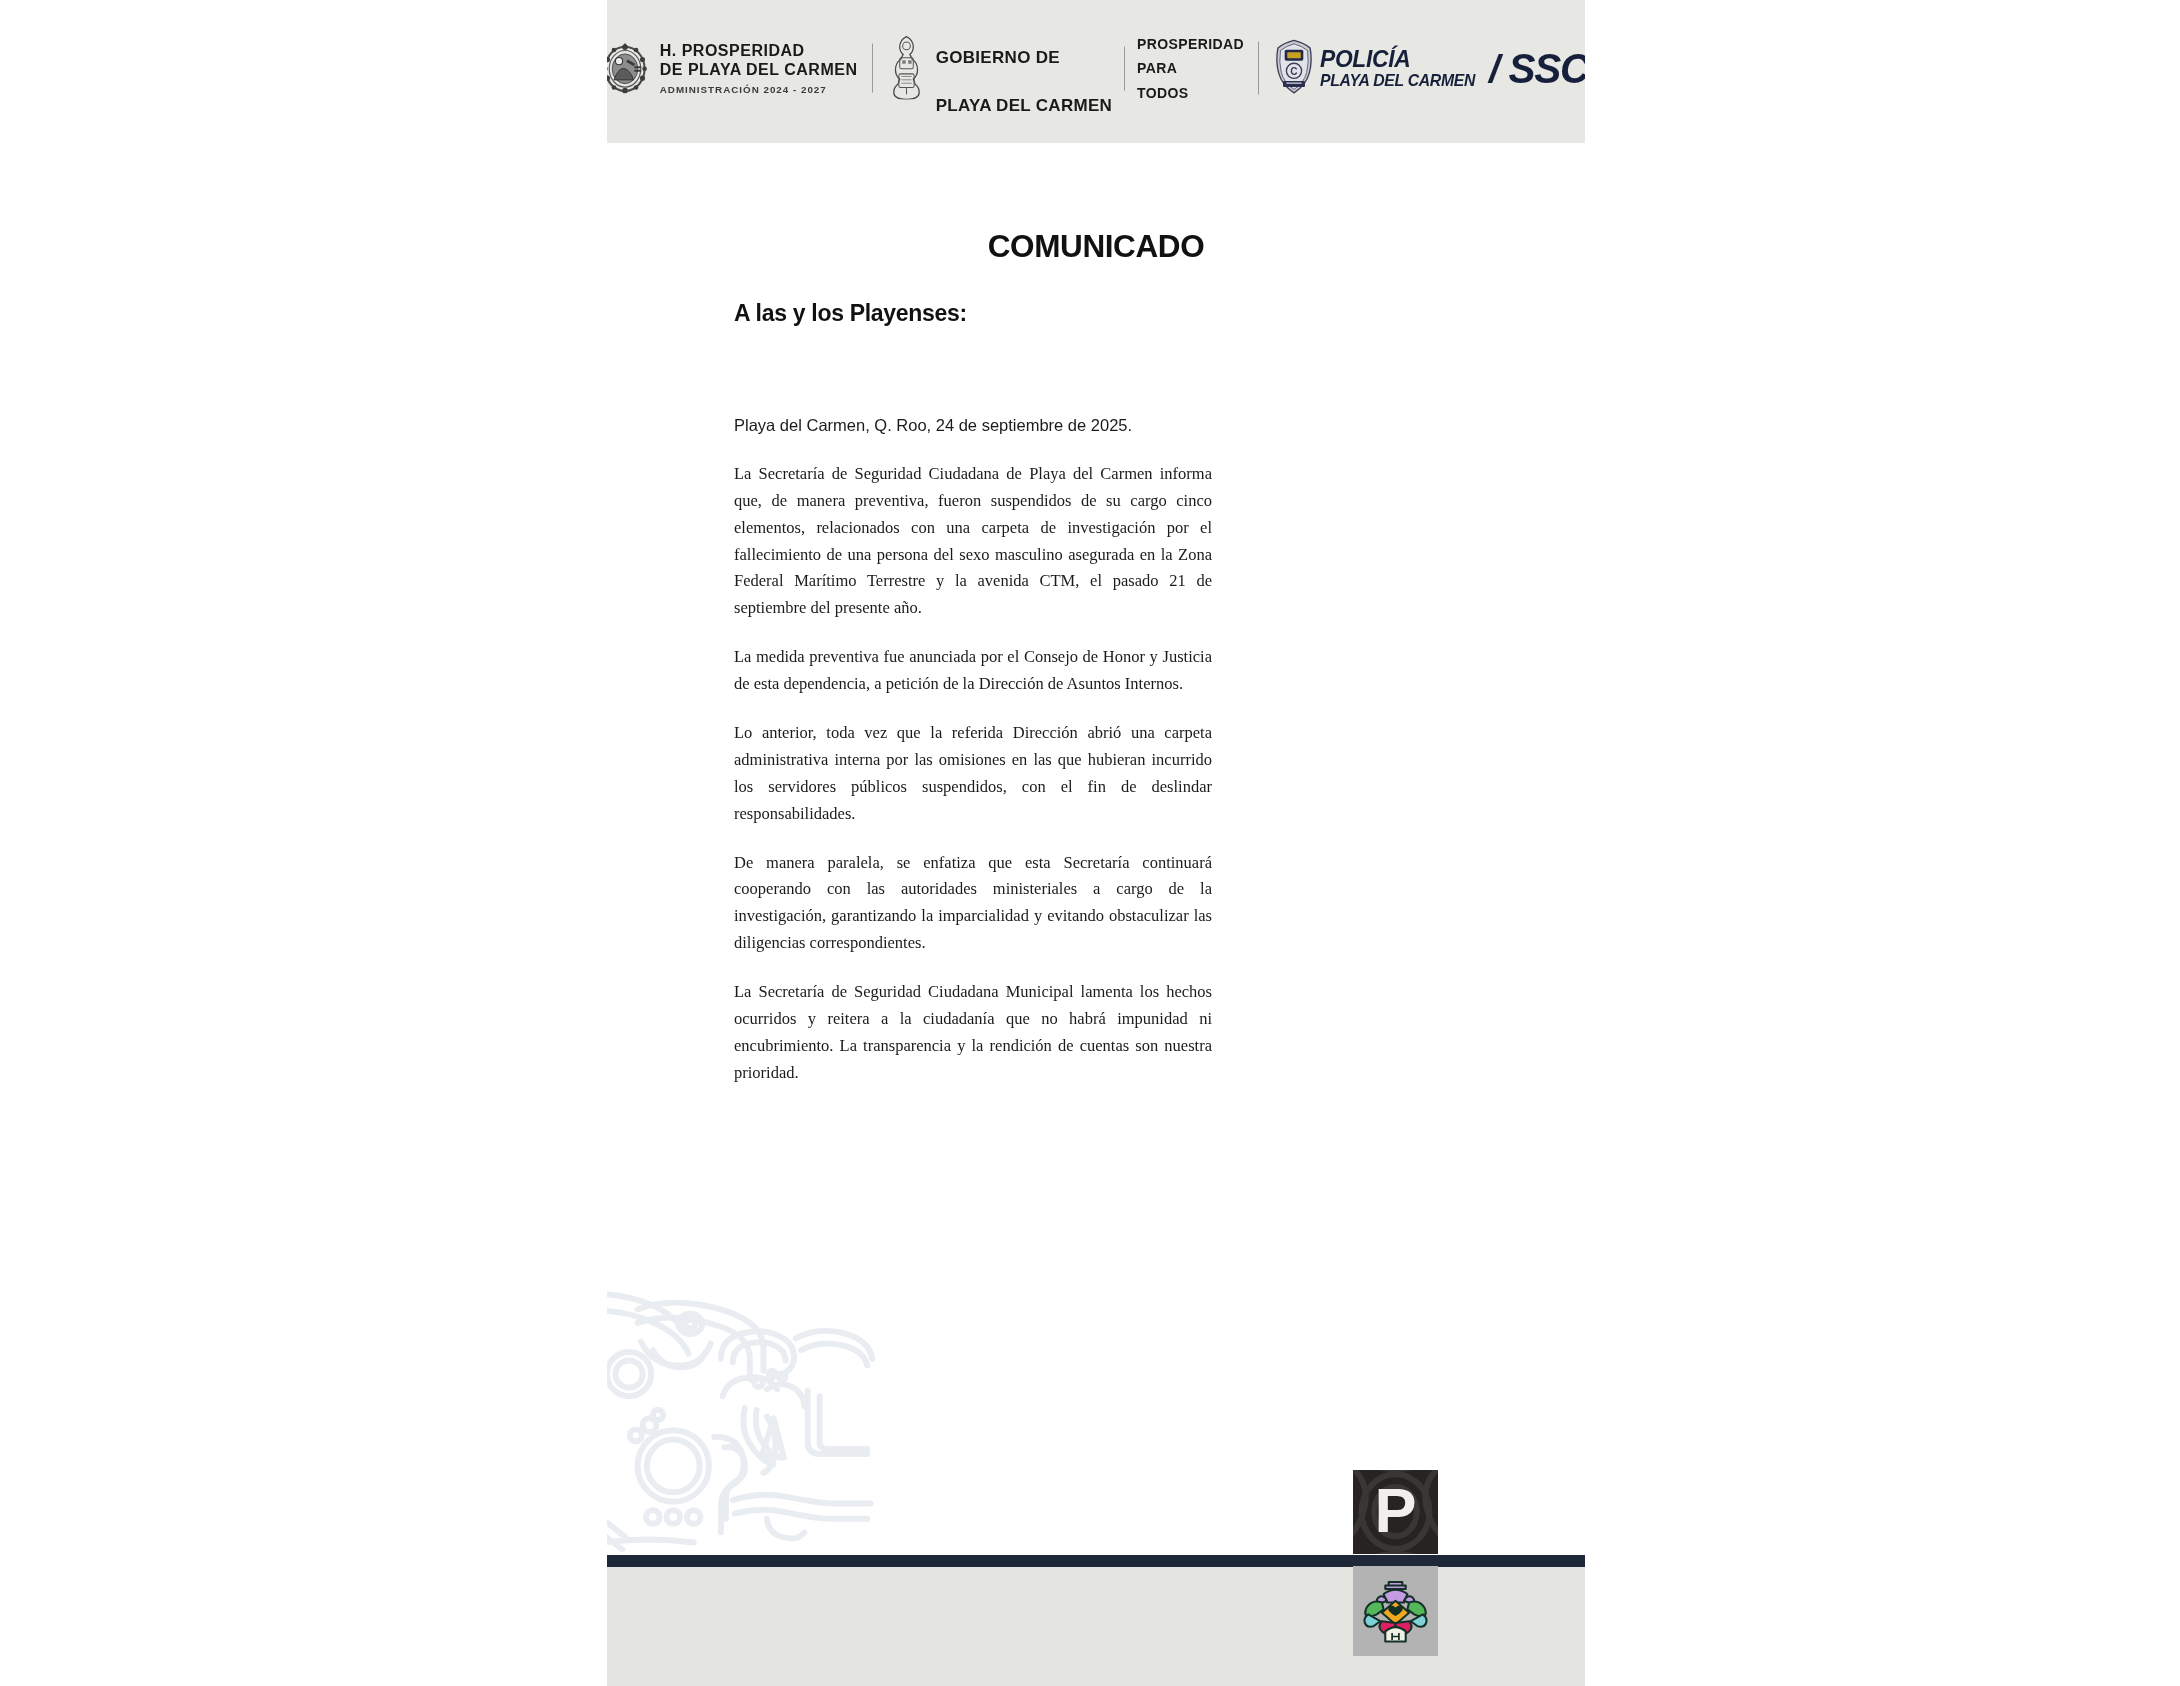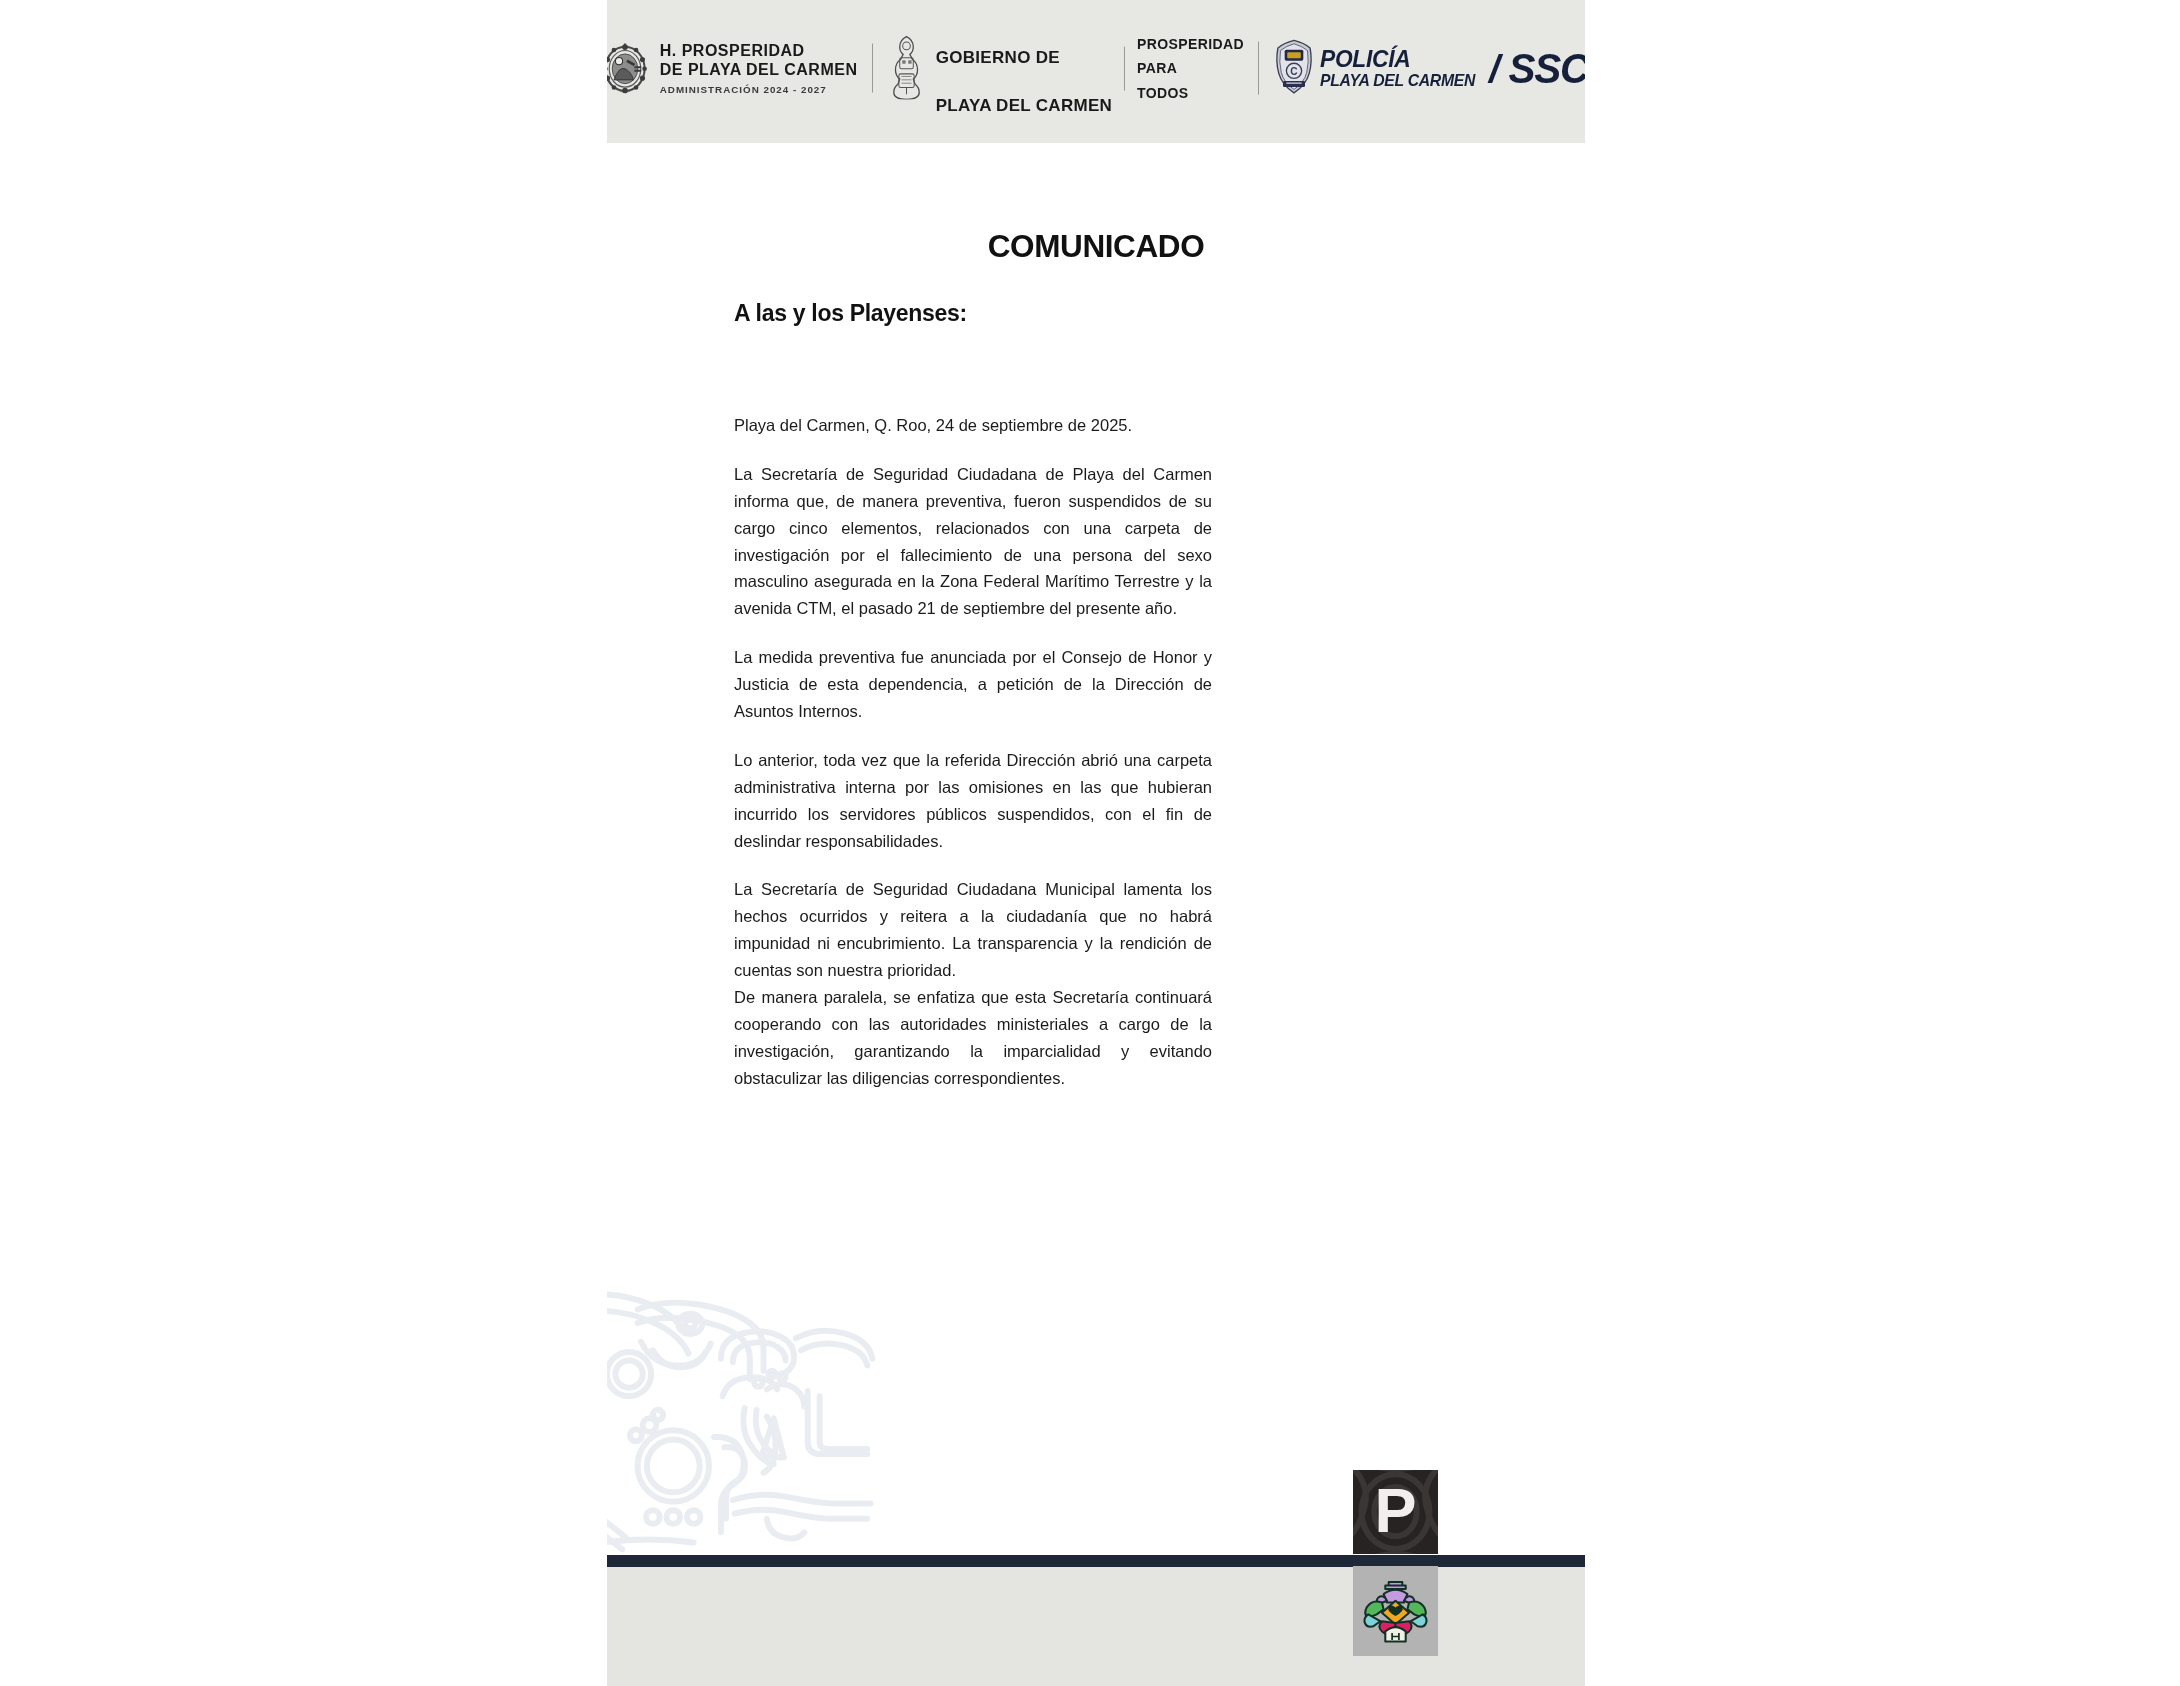--- a/index.html
+++ b/index.html
@@ -160,21 +160,21 @@
   #body-copy {
     position: absolute;
     left: 127px;
     top: 412px;
     width: 478px;
     color: #1b1b1b;
     font-size: 16.5px;
     line-height: 1.63;
   }
   #body-copy p { margin: 0 0 22px 0; }
-  #body-copy p.justify { text-align: justify; }
+  #body-copy p.justify { text-align: justify; font-family: Liberation Serif, serif; }
   #body-copy p.last { margin-bottom: 0; }
 
   
   #watermark {
     position: absolute;
     left: -6.8px;
     top: 1289px;
     width: 281px;
     height: 268px;
     opacity: 1;
@@ -333,22 +333,22 @@
 
   <div id="doc-title">COMUNICADO</div>
 
   <div id="salutation">A las y los Playenses:</div>
 
   <div id="body-copy">
     <p>Playa del Carmen, Q. Roo, 24 de septiembre de 2025.</p>
     <p class="justify">La Secretaría de Seguridad Ciudadana de Playa del Carmen informa que, de manera preventiva, fueron suspendidos de su cargo cinco elementos, relacionados con una carpeta de investigación por el fallecimiento de una persona del sexo masculino asegurada en la Zona Federal Marítimo Terrestre y la avenida CTM, el pasado 21 de septiembre del presente año.</p>
     <p class="justify">La medida preventiva fue anunciada por el Consejo de Honor y Justicia de esta dependencia, a petición de la Dirección de Asuntos Internos.</p>
     <p class="justify">Lo anterior, toda vez que la referida Dirección abrió una carpeta administrativa interna por las omisiones en las que hubieran incurrido los servidores públicos suspendidos, con el fin de deslindar responsabilidades.</p>
+    <p class="justify">De manera paralela, se enfatiza que esta Secretaría continuará cooperando con las autoridades ministeriales a cargo de la investigación, garantizando la imparcialidad y evitando obstaculizar las diligencias correspondientes.</p>
     <p class="justify last">La Secretaría de Seguridad Ciudadana Municipal lamenta los hechos ocurridos y reitera a la ciudadanía que no habrá impunidad ni encubrimiento. La transparencia y la rendición de cuentas son nuestra prioridad.</p>
-    <p class="justify">De manera paralela, se enfatiza que esta Secretaría continuará cooperando con las autoridades ministeriales a cargo de la investigación, garantizando la imparcialidad y evitando obstaculizar las diligencias correspondientes.</p>
   </div>
 
   <div id="watermark">
     <svg width="281" height="268" viewBox="0 0 330 315">
       <g fill="none" stroke="#e9edf2" stroke-width="7" stroke-linecap="round" stroke-linejoin="round">
         <path d="M-20 8 q40 -6 78 10 q30 12 42 34"></path>
         <path d="M-20 26 q44 -4 84 14 q30 14 40 36"></path>
         <path d="M44 24 q30 -12 70 -6 q40 6 62 22 q16 12 16 30 v26"></path>
         <path d="M44 40 q28 -10 64 -4 q38 6 56 20 q12 10 12 26 v24"></path>
         <ellipse cx="106" cy="41" rx="14" ry="12"></ellipse>

